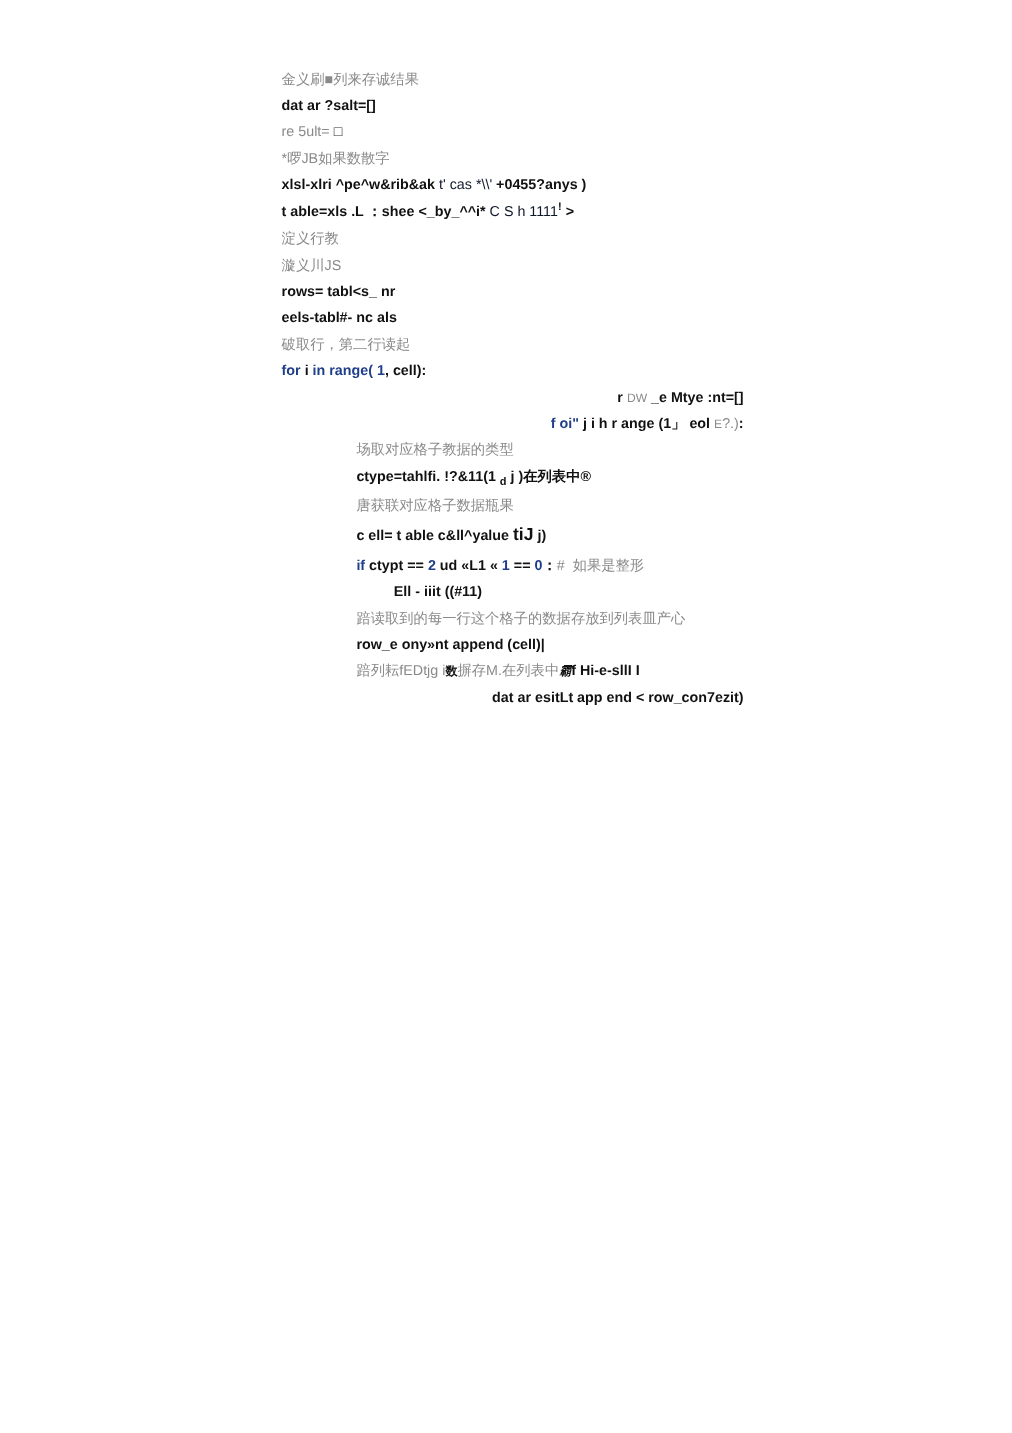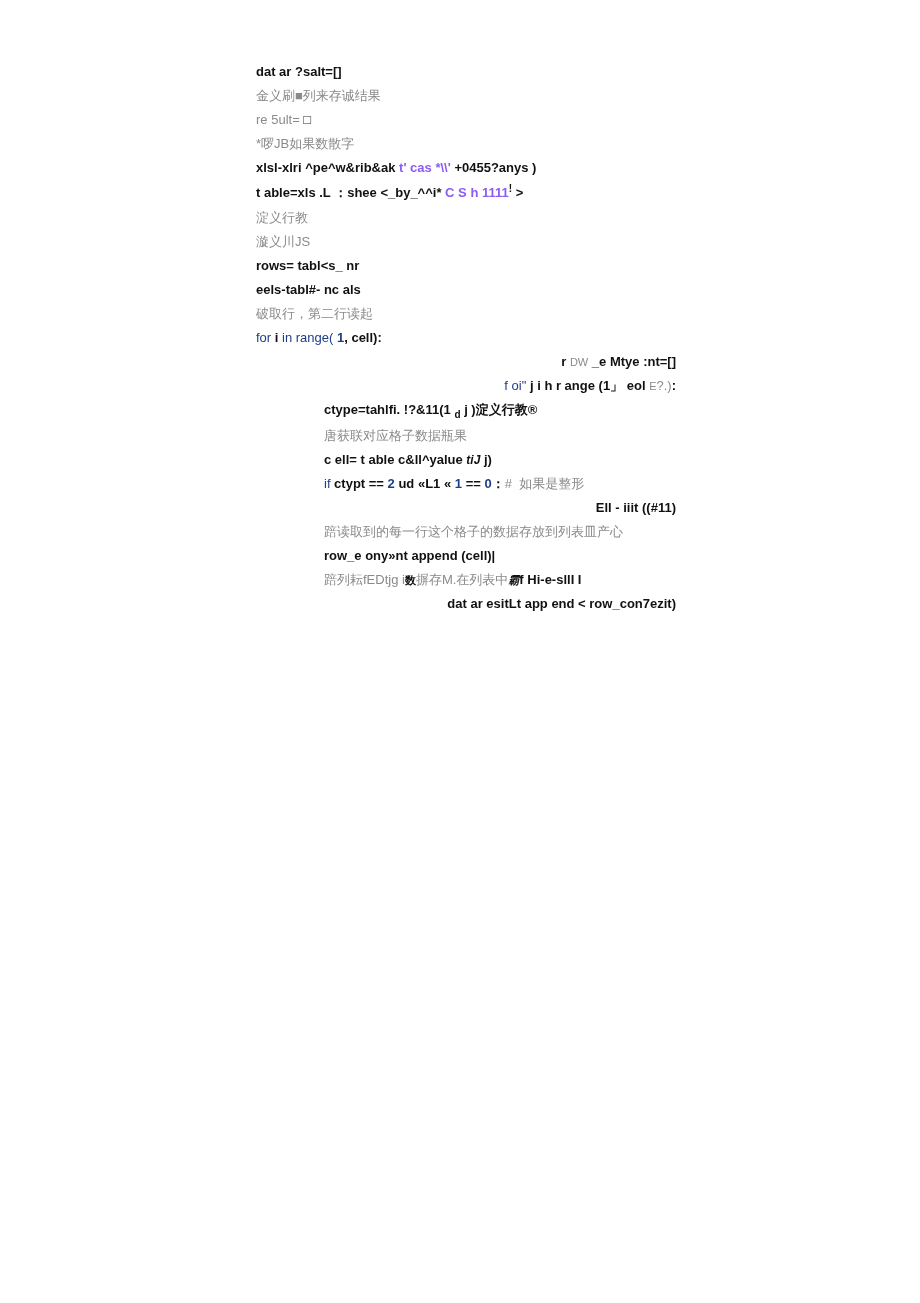--- a/index.html
+++ b/index.html
@@ -12,36 +12,36 @@
     background: #fff;
     width: 920px;
     box-sizing: border-box;
   }
   .code-block {
     width: 420px;
   }
   .line { white-space: pre; }
   .comment { color: #8a8a8a; font-weight: 400; }
   .bold { font-weight: 700; color: #111; }
-  .kw { color: #1f3e8a; font-weight: 400; }   
+  .kw { color: #1f3e8a; font-weight: 700; }   
   .num { color: #1f3e8a; font-weight: 700; }
-  .str { color: #8b5cf6; font-weight: 700; }  
+  .str { color: #0f172a; font-weight: 400; }  
   .sq { font-family: "Arial", sans-serif; }
   .ind1 { padding-left: 34px; text-align: right; }
   .ind2 { padding-left: 68px; }
-  .ind3 { padding-left: 102px; text-align: right; }
+  .ind3 { padding-left: 102px; }
 </style>
 </head>
 <body>
 
 <div class="code-block">
 
+  <div class="line comment">金义刷■列来存诚结果</div>
+
   <div class="line"><span class="bold">dat ar ?salt=[]</span></div>
-
-  <div class="line comment">金义刷■列来存诚结果</div>
 
   <div class="line"><span class="comment">re 5ult=</span><span class="sq"> □</span></div>
 
   <div class="line comment">*啰JB如果数散字</div>
 
   <div class="line"><span class="bold">xlsl-xlri ^pe^w&amp;rib&amp;ak </span><span class="str">t' cas *\\'</span><span class="bold"> +0455?anys )</span></div>
 
   <div class="line"><span class="bold">t able=xls .L ：shee &lt;_by_^^i* </span><span class="str">C S h 1111</span><span class="bold" style="font-size:10px;vertical-align:super">!</span><span class="bold"> &gt;</span></div>
 
   <div class="line comment">淀义行教</div>
@@ -54,26 +54,27 @@
 
   <div class="line comment">破取行，第二行读起</div>
 
   <div class="line"><span class="kw">for</span><span class="bold"> i </span><span class="kw">in</span><span class="kw"> range( </span><span class="num">1</span><span class="bold">, cell):</span></div>
 
   <div class="line ind1"><span class="bold">r </span><span class="comment" style="font-size:11px">DW</span><span class="bold"> _e Mtye :nt=[]</span></div>
 
 
   <div class="line ind1"><span class="kw">f oi"</span><span class="bold"> j i h r ange (1」 eol </span><span class="comment" style="font-size:11px">E</span><span class="comment">?.)</span><span class="bold">:</span></div>
 
+  <div class="line ind2 comment">场取对应格子教据的类型</div>
 
-  <div class="line ind2"><span class="bold">ctype=tahlfi. !?&amp;11(1 </span><span class="bold" style="font-size:10px;vertical-align:sub">d</span><span class="bold"> j )淀义行教®</span></div>
+  <div class="line ind2"><span class="bold">ctype=tahlfi. !?&amp;11(1 </span><span class="bold" style="font-size:10px;vertical-align:sub">d</span><span class="bold"> j )在列表中®</span></div>
 
   <div class="line ind2 comment">唐获联对应格子数据瓶果</div>
 
-  <div class="line ind2"><span class="bold">c ell= t able c&amp;ll^yalue </span><span class="bold" style="font-style:italic;font-size:12px">tiJ</span><span class="bold"> j)</span></div>
+  <div class="line ind2"><span class="bold">c ell= t able c&amp;ll^yalue </span><span class="bold" style="font-size:16px">tiJ</span><span class="bold"> j)</span></div>
 
 
   <div class="line ind2"><span class="kw">if</span><span class="bold"> ctypt == </span><span class="num">2</span><span class="bold"> ud «L1 « </span><span class="num">1</span><span class="bold"> == </span><span class="num">0</span><span class="bold">：</span><span class="comment">#  如果是整形</span></div>
 
   <div class="line ind3 bold">Ell - iiit ((#11)</div>
 
   <div class="line ind2 comment">踣读取到的每一行这个格子的数据存放到列表皿产心</div>
   <div class="line ind2 bold">row_e ony»nt append (cell)|</div>
 
   <div class="line ind2"><span class="comment">踣列耘fEDtjg i</span><span class="bold" style="font-size:11px">数</span><span class="comment">摒存M.在列表中</span><span class="bold" style="font-style:italic;font-size:11px">霸</span><span class="bold">f Hi-e-sllI I</span></div>

